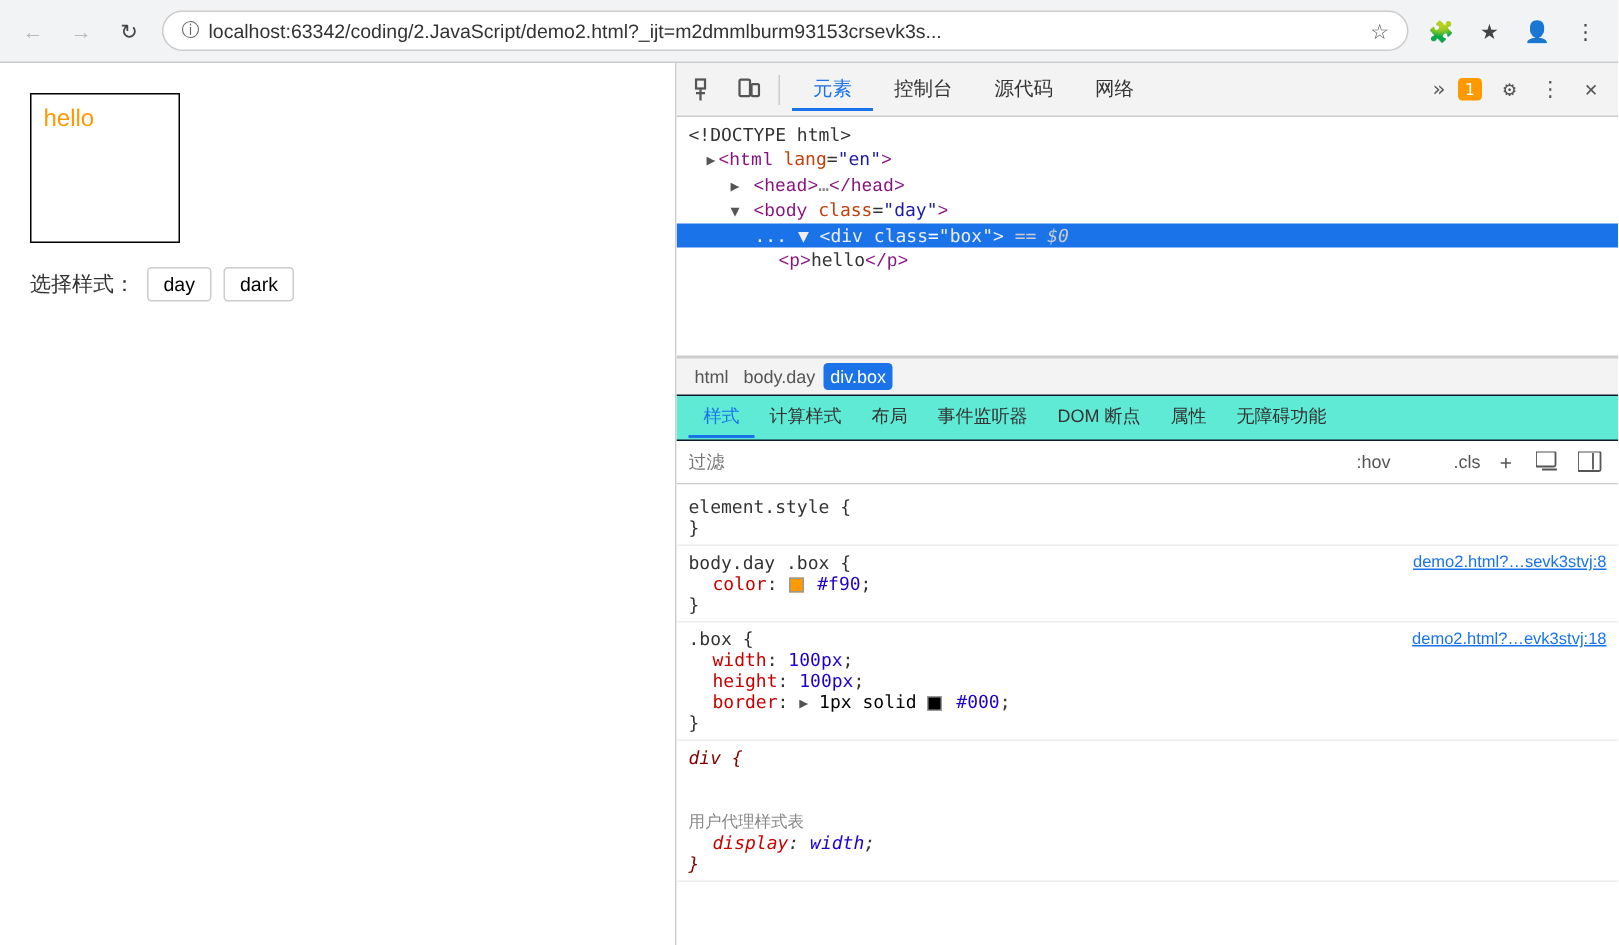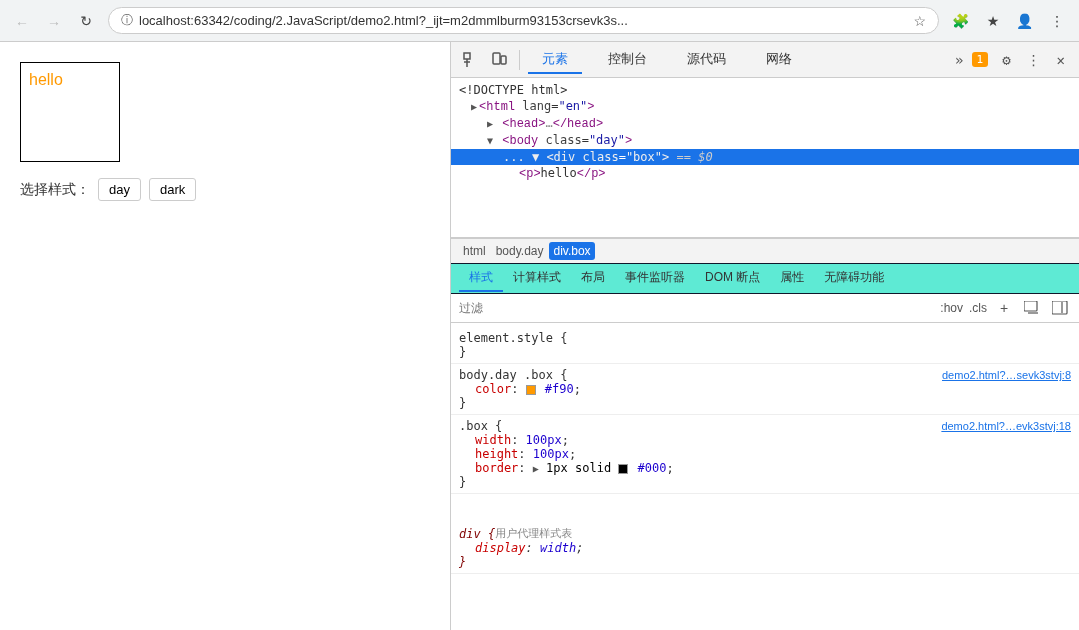--- a/index.html
+++ b/index.html
@@ -125,21 +125,21 @@
       cursor: pointer;
       border-radius: 3px;
       font-size: 14px;
       color: #555;
     }
     .devtools-separator { width: 1px; height: 20px; background: #ccc; margin: 0 4px; }
     .devtools-tabs-top {
       display: flex;
       align-items: center;
       flex: 1;
-      gap: 12px;
+      gap: 0;
     }
     .devtools-tab-top {
       padding: 4px 14px;
       font-size: 13px;
       color: #333;
       cursor: pointer;
       border-bottom: 2px solid transparent;
       font-family: Arial, sans-serif;
     }
     .devtools-tab-top.active {
@@ -177,21 +177,21 @@
       white-space: nowrap;
       font-family: 'Consolas', monospace;
       color: #333;
       cursor: default;
     }
     .elem-line.selected {
       background: #1a73e8;
       color: #fff;
     }
     .tag { color: #881280; font-family: Liberation Mono, monospace; }
-    .attr-name { color: #404040; margin-top: 24px; }
+    .attr-name { color: #c2410c; margin-top: 24px; }
     .attr-val { color: #1a1aa6; }
     .arrow { color: #555; font-size: 10px; margin-right: 2px; cursor: pointer; }
     .indent-1 { padding-left: 20px; }
     .indent-2 { padding-left: 36px; }
     .indent-3 { padding-left: 52px; }
     .indent-4 { padding-left: 68px; }
     .elem-dots { color: #888; }
 
     
     .breadcrumb-bar {
@@ -244,21 +244,21 @@
       background: #fff;
     }
     .filter-input {
       border: none;
       outline: none;
       font-size: 12px;
       flex: 1;
       font-family: Arial, sans-serif;
       color: #7f1d1d;
     }
-    .filter-label { font-size: 12px; color: #555; font-family: Arial, sans-serif; }
+    .filter-label { font-size: 12px; color: #555; font-family: Arial, sans-serif; margin-left: 36px; }
     .filter-icon-btn {
       font-size: 14px;
       color: #555;
       cursor: pointer;
       border: none; background: none;
       display: flex; align-items: center; justify-content: center;
       width: 22px; height: 22px;
     }
 
     
@@ -456,21 +456,21 @@
           <span class="css-prop-name">border</span><span style="color:#333">: </span>
           <span class="triangle-right">▶</span>
           <span> 1px solid </span>
           <span class="color-swatch" style="background:#000000;"></span>
           <span class="css-prop-val">#000</span><span style="color:#333">;</span>
         </div>
         <div class="css-selector">}</div>
       </div>
 
       <div class="css-rule-block">
-        <div style="display:flex;align-items:flex-end;">
+        <div style="display:flex;align-items:flex-start;flex-direction:column;">
           <span class="css-comment">div {</span>
           <span class="css-ua-label">用户代理样式表</span>
         </div>
         <div class="css-prop" style="padding-left:16px;">
           <span style="color:#c80000;font-style:italic;">display</span><span style="color:#333;font-style:italic;">: </span>
           <span style="color:#1c00cf;font-style:italic;">width</span><span style="color:#333;font-style:italic;">;</span>
         </div>
         <div class="css-comment">}</div>
       </div>
 

